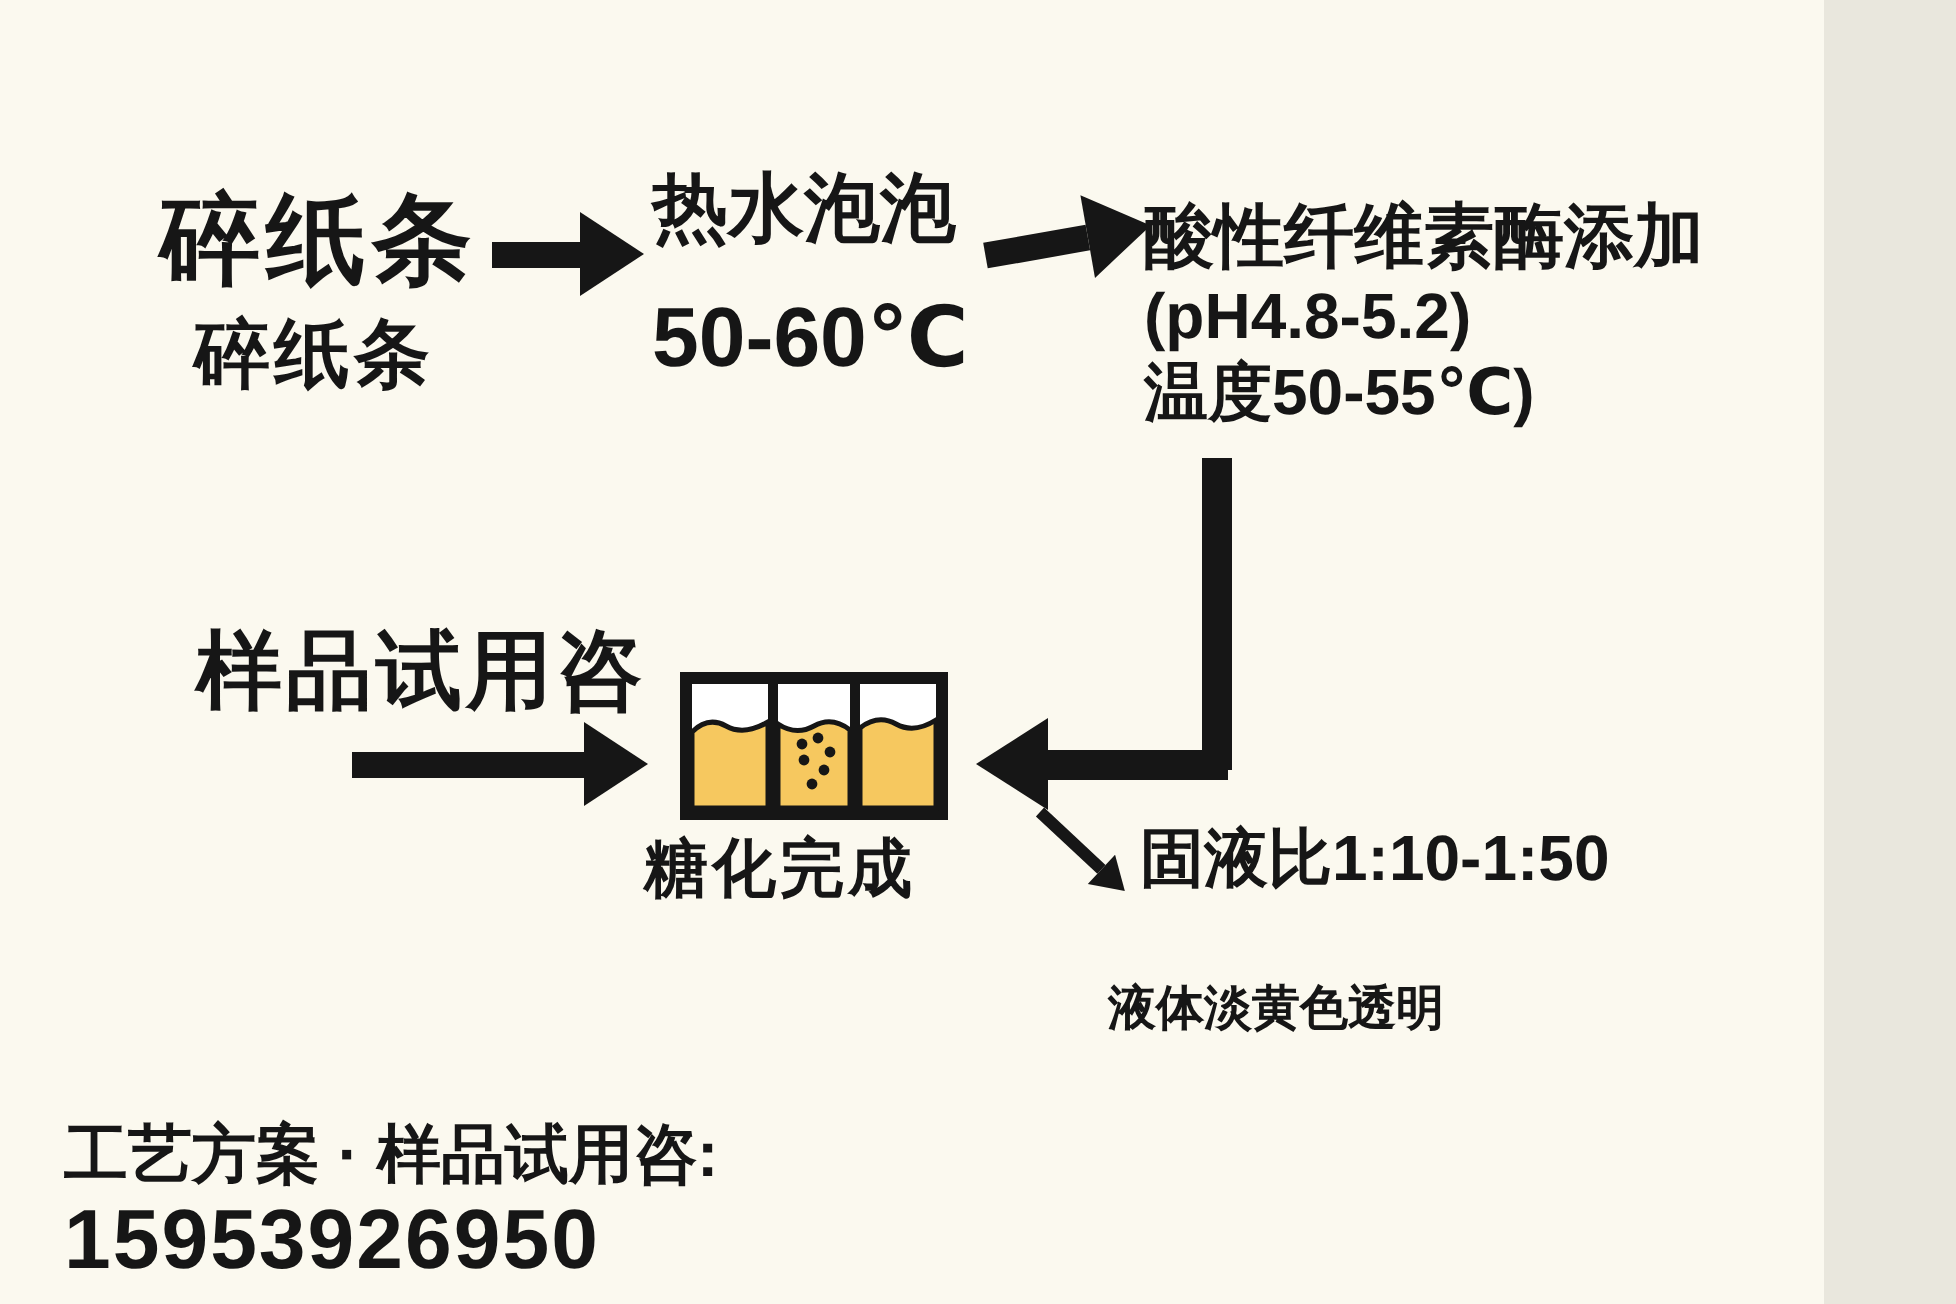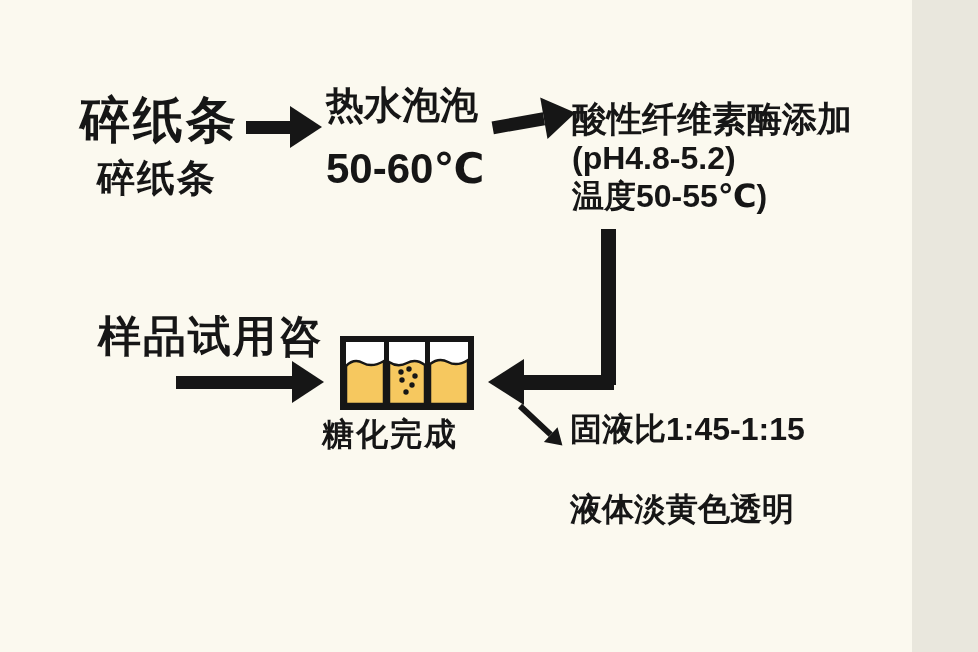--- a/index.html
+++ b/index.html
@@ -30,21 +30,21 @@
   .shred-sub{left:97px;top:157px;font-size:38px;letter-spacing:2px}
   .hot-line1{left:326px;top:84px;font-size:38px}
   .hot-line2{left:326px;top:145px;font-size:42px}
   .enzyme-title{left:572px;top:99px;font-size:35px}
   .enzyme-ph{left:572px;top:141px;font-size:32px}
   .enzyme-temp{left:572px;top:179px;font-size:32px}
   .stir-title{left:98px;top:312px;font-size:43px;letter-spacing:2px}
   .result-caption{left:322px;top:417px;font-size:32px;letter-spacing:2px}
   .note1{left:570px;top:412px;font-size:32px}
   .note2{left:570px;top:452px;font-size:32px}
-  .note3{left:570px;top:492px;font-size:32px}
+  .note3{left:554px;top:492px;font-size:24px}
   .footer1{left:32px;top:560px;font-size:32px}
   .footer2{left:32px;top:596px;font-size:42px;letter-spacing:1px}
   
   .arrow{position:absolute;display:flex;align-items:center}
   .arrow i{display:block}
   .arrow .bar{flex:1;height:13px;background:var(--ink)}
   .arrow .head-r{width:0;height:0;border-left:32px solid var(--ink);
     border-top:21px solid transparent;border-bottom:21px solid transparent}
   .arrow .head-l{width:0;height:0;border-right:36px solid var(--ink);
     border-top:23px solid transparent;border-bottom:23px solid transparent}
@@ -118,17 +118,19 @@
     </g>
   </svg>
 
   <div class="t result-caption">糖化完成</div>
 
   <div class="arrow a5">
     <i class="bar"></i>
       <i class="head-r"></i>
   </div>
 
-  <div class="t note1">固液比1:45-1:15</div>
+  <div class="t note1">固液比1:10-1:50</div>
   <div class="t note3">液体淡黄色透明</div>
 
+  <div class="t footer1">工艺方案 · 样品试用咨:</div>
+  <div class="t footer2">15953926950</div>
 
 </div>
 
 </body></html>

